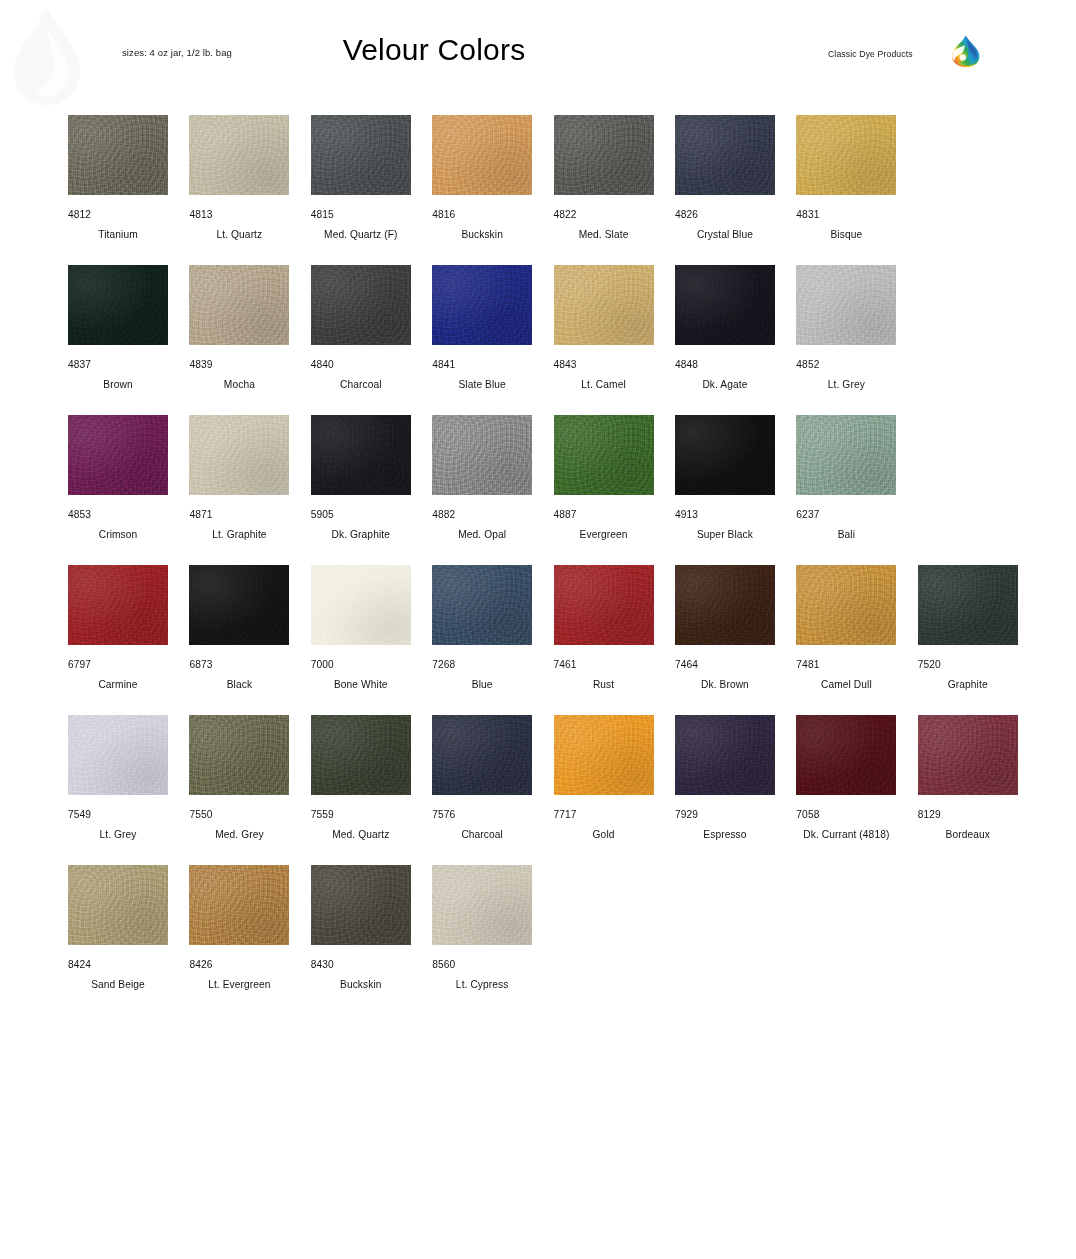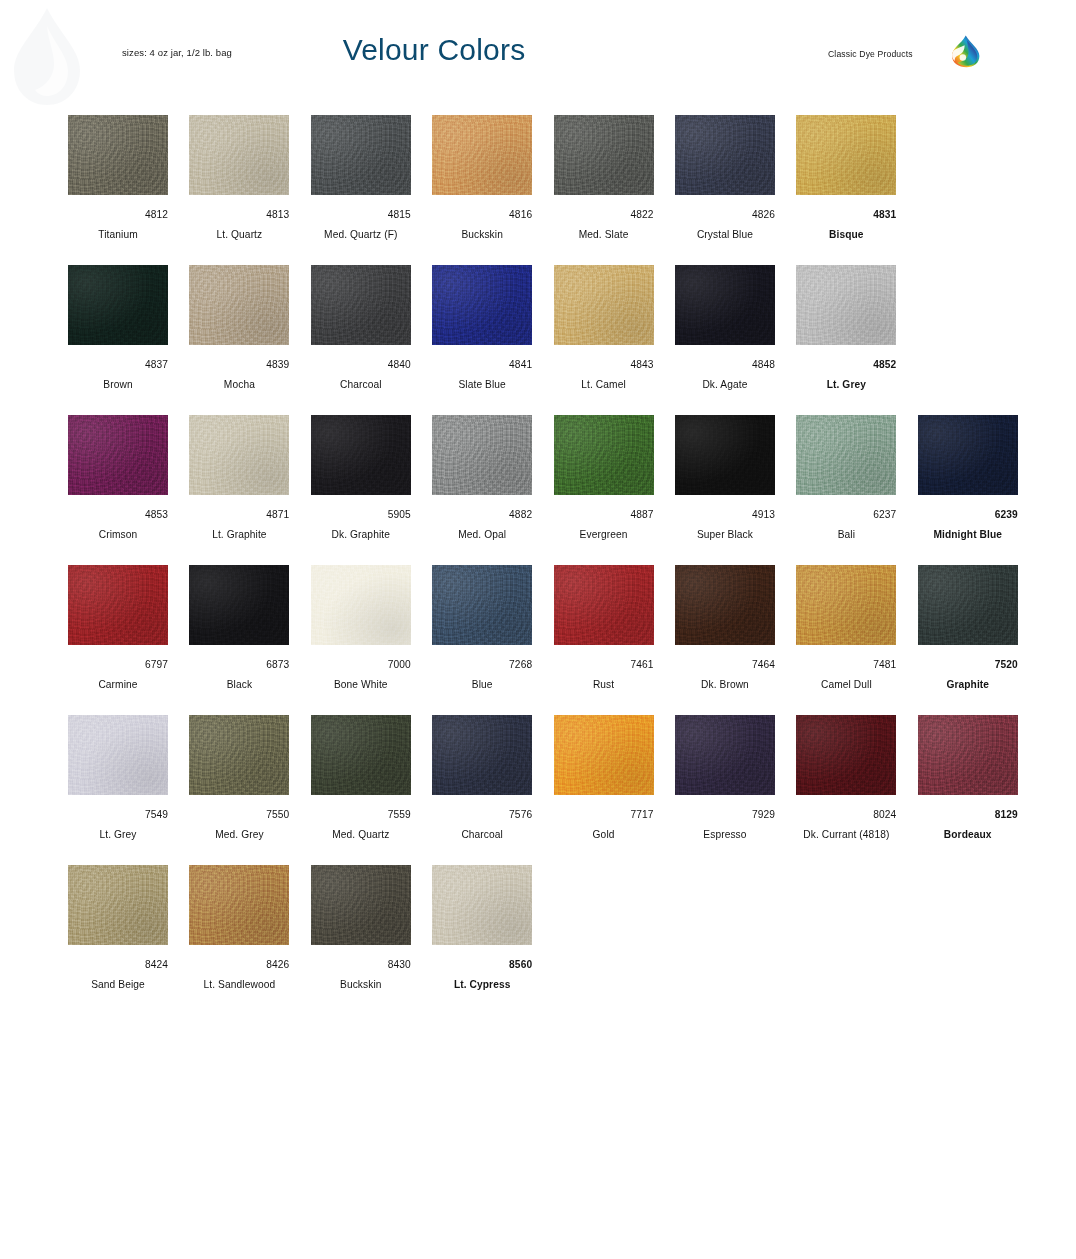--- a/index.html
+++ b/index.html
@@ -48,21 +48,21 @@
   #page-title {
     position: absolute;
     left: 0;
     top: 33px;
     width: 856px;
     text-align: center;
     font-size: 30px;
     font-weight: 400;
     font-family: "Liberation Sans Narrow", "Liberation Sans", sans-serif;
     letter-spacing: 0.2px;
-    color: #0c4a6e;
+    color: #000000;
   }
   #brand-name {
     position: absolute;
     left: 822px;
     top: 49px;
     font-size: 8.6px;
     letter-spacing: 0.15px;
     white-space: nowrap;
     color: #161616;
   }
@@ -83,21 +83,21 @@
   }
   .swatch-row {
     display: flex;
     height: 150px;
   }
   .swatch-cell {
     width: 100px;
     margin-right: 21.4px;
     position: relative;
   }
-  .swatch-cell:last-child { margin-right: 0; font-weight: bold; }
+  .swatch-cell:last-child { margin-right: 0; }
 
   .swatch-chip {
     width: 100px;
     height: 80px;
     position: relative;
     overflow: hidden;
   }
   
   .swatch-chip::before {
     content: "";
@@ -127,21 +127,21 @@
     position: absolute;
     inset: 0;
     background-image:
       radial-gradient(ellipse at 18% 22%, rgba(255,255,255,0.10), rgba(255,255,255,0) 58%),
       radial-gradient(ellipse at 82% 80%, rgba(0,0,0,0.10), rgba(0,0,0,0) 62%);
     pointer-events: none;
   }
 
   .swatch-code {
     margin-top: 14px;
-    text-align: right;
+    text-align: left;
     font-size: 10.2px;
     color: #141414;
     letter-spacing: 0.1px;
   }
   .swatch-label {
     margin-top: 9px;
     text-align: center;
     font-size: 10.2px;
     color: #141414;
     letter-spacing: 0.1px;
@@ -298,25 +298,20 @@
       <div class="swatch-cell">
         <div class="swatch-chip" style="background: rgb(17, 17, 17);"></div>
         <div class="swatch-code">4913</div>
         <div class="swatch-label">Super Black</div>
       </div>
       <div class="swatch-cell">
         <div class="swatch-chip" style="background: rgb(138, 164, 148);"></div>
         <div class="swatch-code">6237</div>
         <div class="swatch-label">Bali</div>
       </div>
-      <div class="swatch-cell">
-        <div class="swatch-chip" style="background: rgb(20, 29, 53);"></div>
-        <div class="swatch-code">6239</div>
-        <div class="swatch-label">Midnight Blue</div>
-      </div>
     </div>
     <div class="swatch-row">
       <div class="swatch-cell">
         <div class="swatch-chip" style="background: rgb(155, 34, 38);"></div>
         <div class="swatch-code">6797</div>
         <div class="swatch-label">Carmine</div>
       </div>
       <div class="swatch-cell">
         <div class="swatch-chip" style="background: rgb(21, 21, 24);"></div>
         <div class="swatch-code">6873</div>
@@ -379,39 +374,39 @@
         <div class="swatch-code">7717</div>
         <div class="swatch-label">Gold</div>
       </div>
       <div class="swatch-cell">
         <div class="swatch-chip" style="background: rgb(48, 40, 64);"></div>
         <div class="swatch-code">7929</div>
         <div class="swatch-label">Espresso</div>
       </div>
       <div class="swatch-cell">
         <div class="swatch-chip" style="background: rgb(83, 19, 24);"></div>
-        <div class="swatch-code">8024</div>
+        <div class="swatch-code">7058</div>
         <div class="swatch-label">Dk. Currant (4818)</div>
       </div>
       <div class="swatch-cell">
         <div class="swatch-chip" style="background: rgb(123, 51, 64);"></div>
         <div class="swatch-code">8129</div>
         <div class="swatch-label">Bordeaux</div>
       </div>
     </div>
     <div class="swatch-row">
       <div class="swatch-cell">
         <div class="swatch-chip" style="background: rgb(172, 159, 120);"></div>
         <div class="swatch-code">8424</div>
         <div class="swatch-label">Sand Beige</div>
       </div>
       <div class="swatch-cell">
         <div class="swatch-chip" style="background: rgb(176, 131, 72);"></div>
         <div class="swatch-code">8426</div>
-        <div class="swatch-label">Lt. Sandlewood</div>
+        <div class="swatch-label">Lt. Evergreen</div>
       </div>
       <div class="swatch-cell">
         <div class="swatch-chip" style="background: rgb(77, 74, 64);"></div>
         <div class="swatch-code">8430</div>
         <div class="swatch-label">Buckskin</div>
       </div>
       <div class="swatch-cell">
         <div class="swatch-chip" style="background: rgb(206, 200, 184);"></div>
         <div class="swatch-code">8560</div>
         <div class="swatch-label">Lt. Cypress</div>

